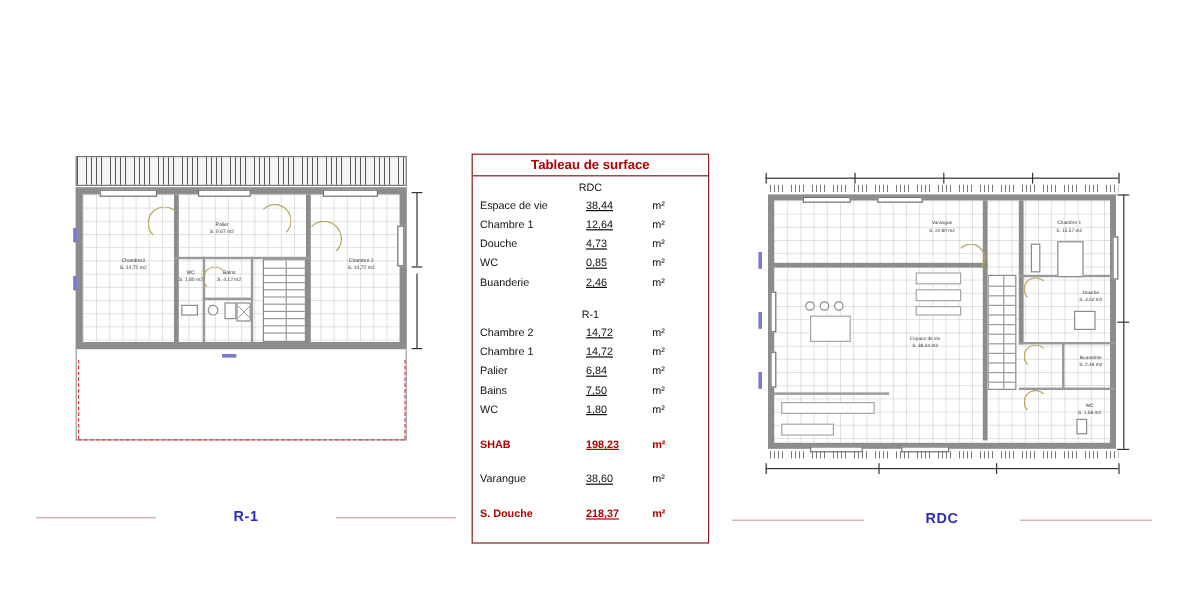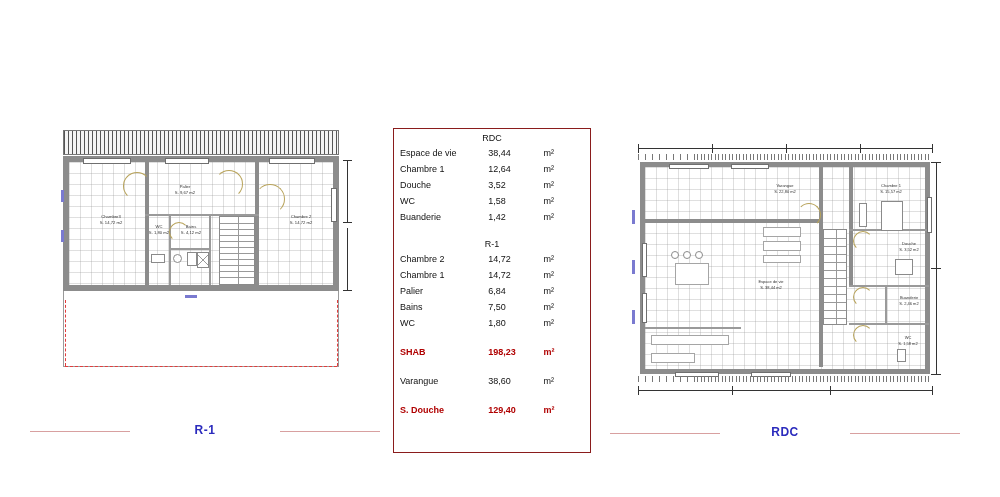--- a/index.html
+++ b/index.html
@@ -189,21 +189,21 @@
     color: #111;
     padding: 1px 0 2px 0;
   }
   .tbl-row {
     display: flex;
     align-items: baseline;
     line-height: 16px;
     height: 16px;
   }
   .tbl-row .c-name { width: 48%; }
-  .tbl-row .c-val  { width: 30%; }
+  .tbl-row .c-val  { width: 30%; text-decoration: underline; }
   .tbl-row .c-unit { width: 22%; }
   .tbl-row.total .c-name,
   .tbl-row.total .c-val,
   .tbl-row.total .c-unit {
     color: #b00000;
     font-weight: bold;
   }
   .tbl-spacer { height: 13px; }
 
   
@@ -342,47 +342,48 @@
     <div class="blue-tick" style="left:6px; top:60px; width:3px; height:12px;"></div>
     <div class="blue-tick" style="left:6px; top:100px; width:3px; height:12px;"></div>
     <div class="blue-tick" style="left:130px; top:165px; width:12px; height:3px;"></div>
 
     <div class="title-rule" style="left:-25px; top:301px; width:100px;"></div>
     <div class="title-rule" style="left:225px; top:301px; width:100px;"></div>
     <div class="plan-title" style="left:100px; top:293px; width:100px;">R-1</div>
   </div>
 
   <div id="surface-table">
+    <div class="tbl-title">Tableau de surface</div>
     <div class="tbl-body">
 
       <div class="tbl-section">RDC</div>
 
       <div class="tbl-row">
         <span class="c-name">Espace de vie</span>
         <span class="c-val">38,44</span>
         <span class="c-unit">m²</span>
       </div>
       <div class="tbl-row">
         <span class="c-name">Chambre 1</span>
         <span class="c-val">12,64</span>
         <span class="c-unit">m²</span>
       </div>
       <div class="tbl-row">
         <span class="c-name">Douche</span>
-        <span class="c-val">3,52</span>
+        <span class="c-val">4,73</span>
         <span class="c-unit">m²</span>
       </div>
       <div class="tbl-row">
         <span class="c-name">WC</span>
-        <span class="c-val">1,58</span>
+        <span class="c-val">0,85</span>
         <span class="c-unit">m²</span>
       </div>
       <div class="tbl-row">
         <span class="c-name">Buanderie</span>
-        <span class="c-val">1,42</span>
+        <span class="c-val">2,46</span>
         <span class="c-unit">m²</span>
       </div>
 
       <div class="tbl-spacer"></div>
 
       <div class="tbl-section">R-1</div>
 
       <div class="tbl-row">
         <span class="c-name">Chambre 2</span>
         <span class="c-val">14,72</span>
@@ -422,21 +423,21 @@
       <div class="tbl-row">
         <span class="c-name">Varangue</span>
         <span class="c-val">38,60</span>
         <span class="c-unit">m²</span>
       </div>
 
       <div class="tbl-spacer"></div>
 
       <div class="tbl-row total">
         <span class="c-name">S. Douche</span>
-        <span class="c-val">129,40</span>
+        <span class="c-val">218,37</span>
         <span class="c-unit">m²</span>
       </div>
 
     </div>
   </div>
 
   <div class="plan" id="plan-right">
 
     <div class="dim-chain" style="left:18px; top:8px; width:294px;"></div>
     <div class="dim-chain-v" style="left:18px; top:4px; height:9px;"></div>

